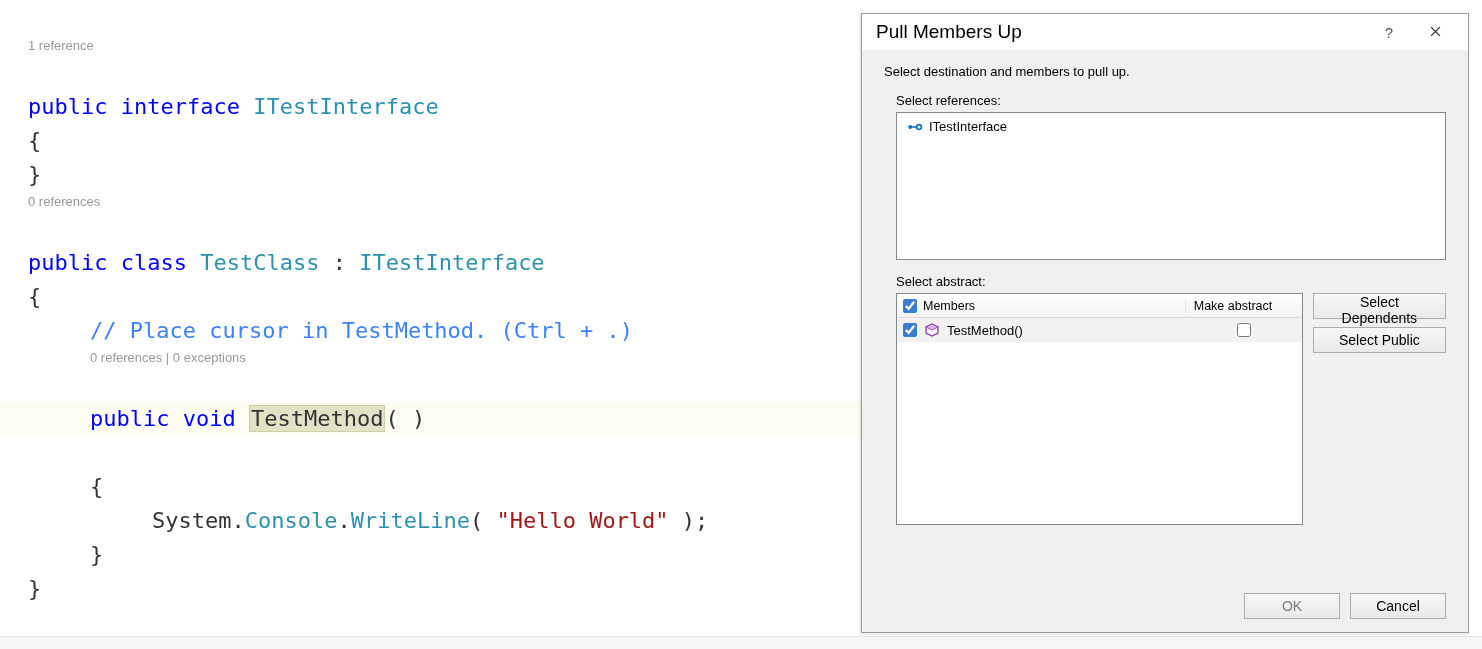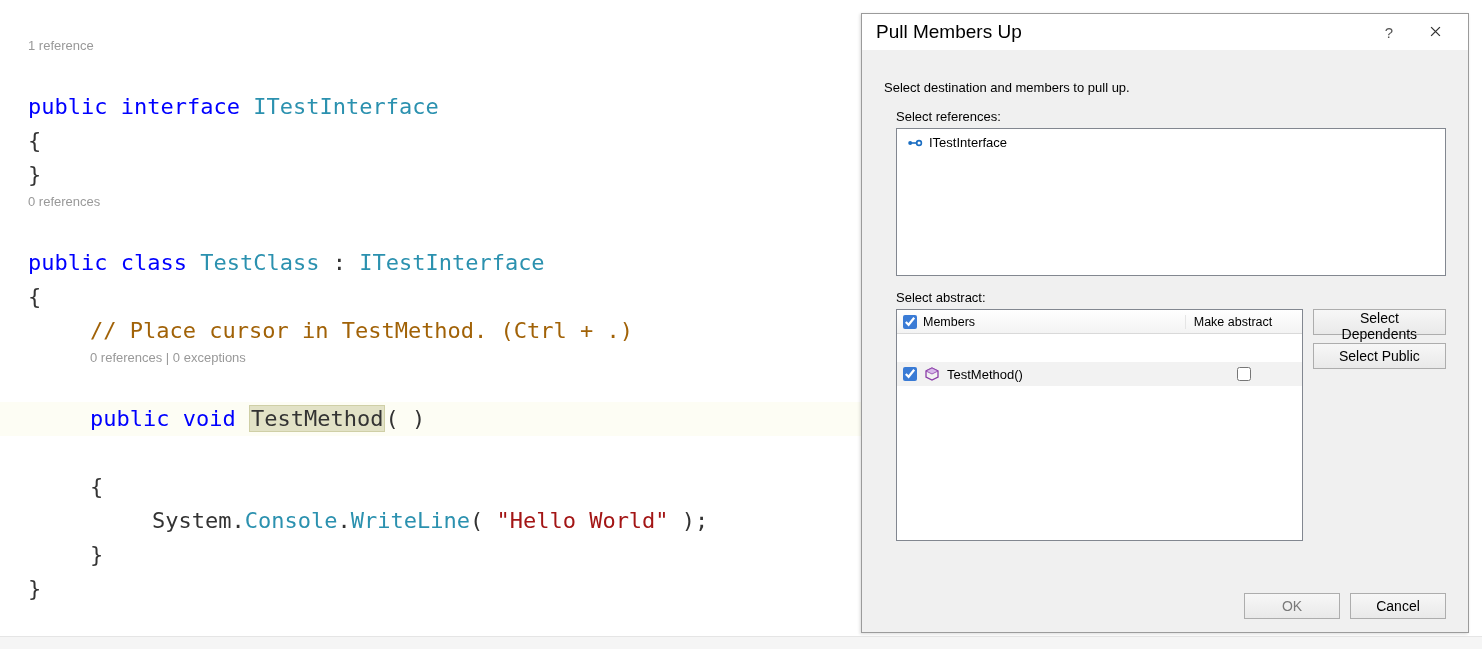--- a/index.html
+++ b/index.html
@@ -28,21 +28,21 @@
       font-family: "Segoe UI", Tahoma, sans-serif;
       font-size: 13px;
       color: #999999;
       line-height: 20px;
       height: 20px;
       display: block;
       white-space: pre;
     }
     .kw   { color: #0000ff; }
     .type { color: #2b91af; }
-    .cmnt { color: #a16207; }
+    .cmnt { color: #3b82f6; }
     .str  { color: #a31515; }
     .punc { color: #333333; }
     .var  { color: #333333; }
     .hl-method {
       background: #e2e2c6;
       border: 1px solid #cfcfa6;
       padding: 0 1px;
       color:#333;
     }
     .highlight-line {
@@ -89,21 +89,21 @@
     .titlebar .help {
       width: 46px; text-align: center; font-size: 15px; color:#555;
       cursor: pointer;
     }
     .titlebar .close {
       width: 46px; text-align: center; cursor: pointer;
     }
     .titlebar .close svg { width:11px; height:11px; }
     .dlg-body {
       flex:1;
-      padding: 30px 22px 0 22px;
+      padding: 14px 22px 0 22px;
       display:flex;
       flex-direction:column;
     }
     .instr { color:#000; margin-bottom: 14px; }
     .label { color:#000; margin: 0 0 4px 12px; }
     .dest-box {
       height: 148px;
       background:#ffffff;
       border:1px solid #828790;
       margin: 0 0 14px 12px;
@@ -128,21 +128,20 @@
     }
     .col-members { flex:1; display:flex; align-items:center; padding-left:6px; gap:6px; border-right:1px solid #e5e5e5;}
     .col-abstract { width:116px; padding-left:8px; }
     .grid-row {
       display:flex;
       align-items:center;
       height:24px;
       padding-left:6px;
       gap:18px;
       background:#f2f2f2;
-      margin-top:28px;
     }
     .grid-row .row-main { flex:1; display:flex; align-items:center; gap:8px;}
     .grid-row .row-abstract { width:116px; display:flex; justify-content:center; }
     .method-icon { width:14px; height:14px; }
     .side-buttons { display:flex; flex-direction:column; gap:8px; }
     .btn {
       min-width: 132px;
       height: 26px;
       background: linear-gradient(#f7f7f7, #e9e9e9);
       border:1px solid #adadad;

